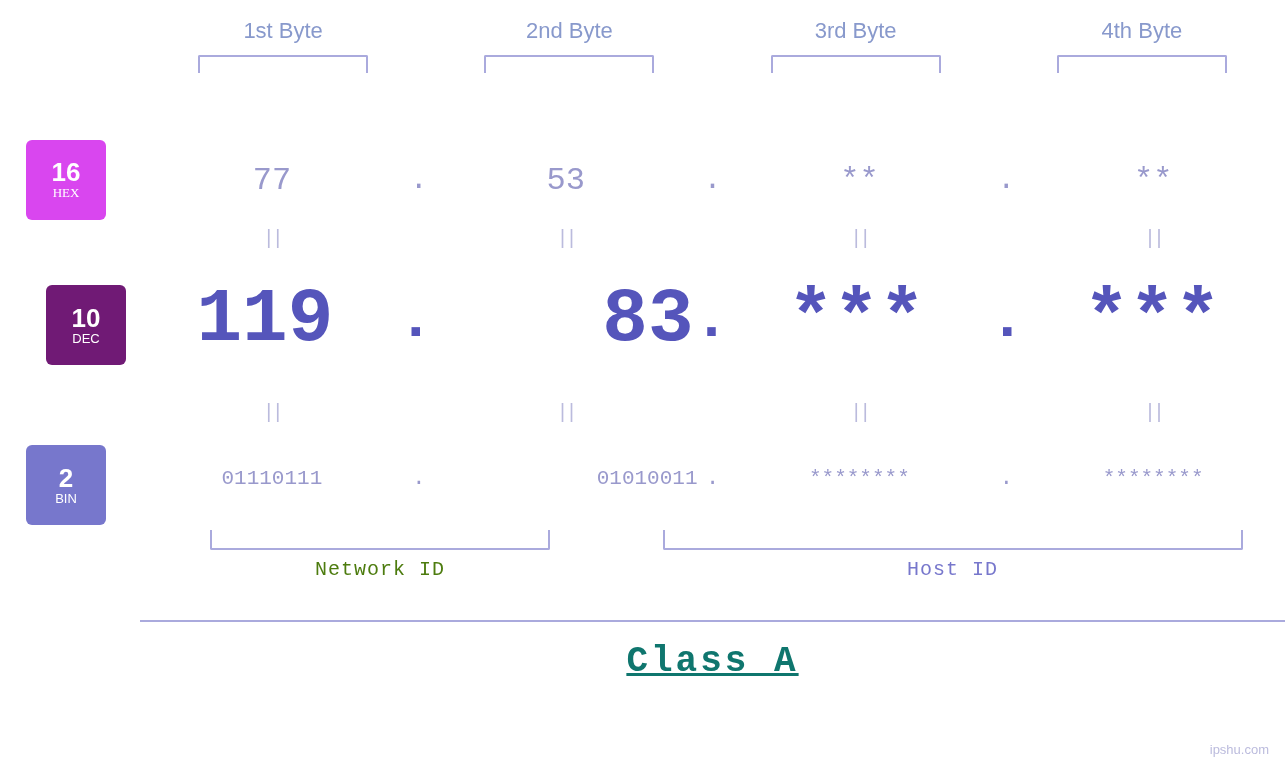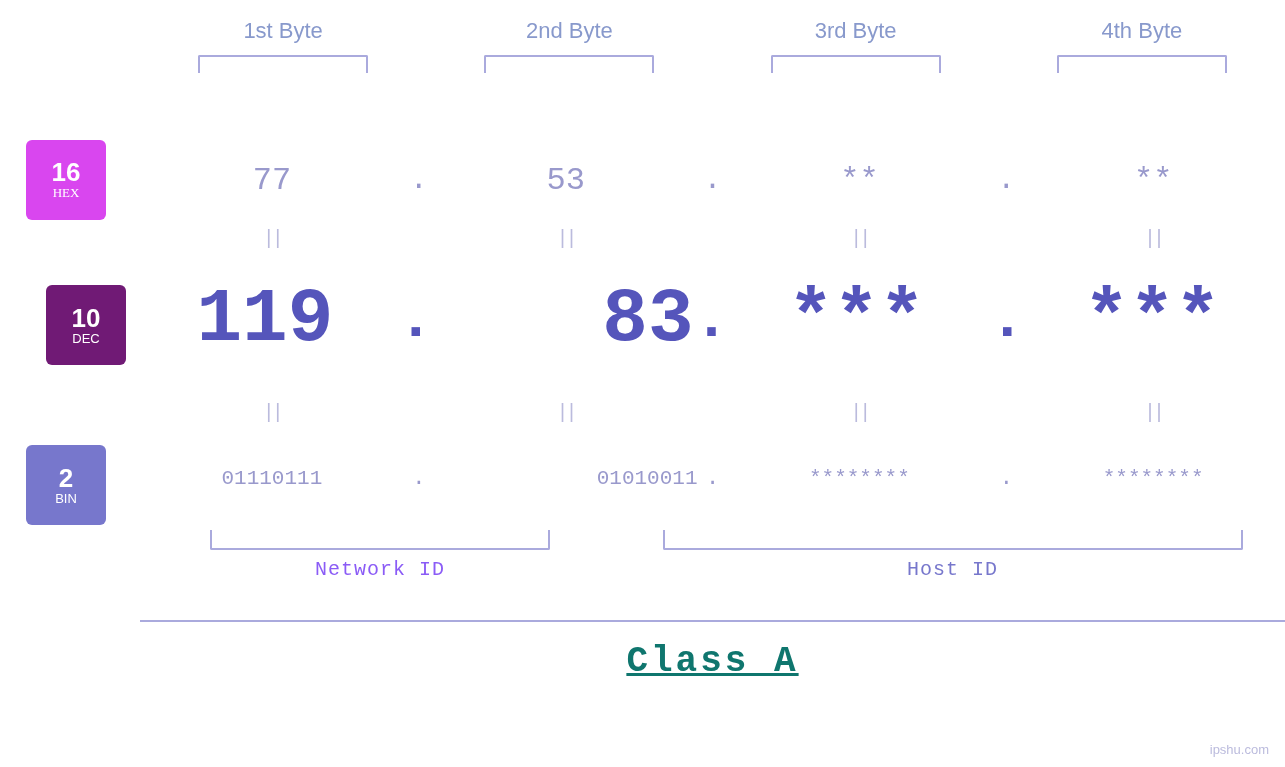--- a/index.html
+++ b/index.html
@@ -141,21 +141,21 @@
 
   <div style="position:absolute; top:530px; left:140px; width:480px; display:flex; justify-content:center;">
     <div style="width:340px; height:20px; border:2px solid #aaaadd; border-top:none; border-radius:0 0 2px 2px;"></div>
   </div>
 
   <div style="position:absolute; top:530px; left:620px; right:0; display:flex; justify-content:center;">
     <div style="width:580px; height:20px; border:2px solid #aaaadd; border-top:none; border-radius:0 0 2px 2px;"></div>
   </div>
 
   <div style="position:absolute; top:558px; left:140px; width:480px; text-align:center;">
-    <span style="color:#8b5cf6; font-size:20px; font-family:'Courier New',monospace; letter-spacing:1px;">Network ID</span>
+    <span style="color:#4d7c0f; font-size:20px; font-family:'Courier New',monospace; letter-spacing:1px;">Network ID</span>
   </div>
 
   <div style="position:absolute; top:558px; left:620px; right:0; text-align:center;">
     <span style="color:#7777cc; font-size:20px; font-family:'Courier New',monospace; letter-spacing:1px;">Host ID</span>
   </div>
 
   <div style="position:absolute; top:620px; left:140px; right:0; border-top:2px solid #aaaadd; display:flex; align-items:center; justify-content:center; height:80px;">
     <span style="color:#0f766e; font-size:36px; font-family:'Courier New',monospace; font-weight:bold; letter-spacing:3px;text-decoration:underline;">Class A</span>
   </div>
 

